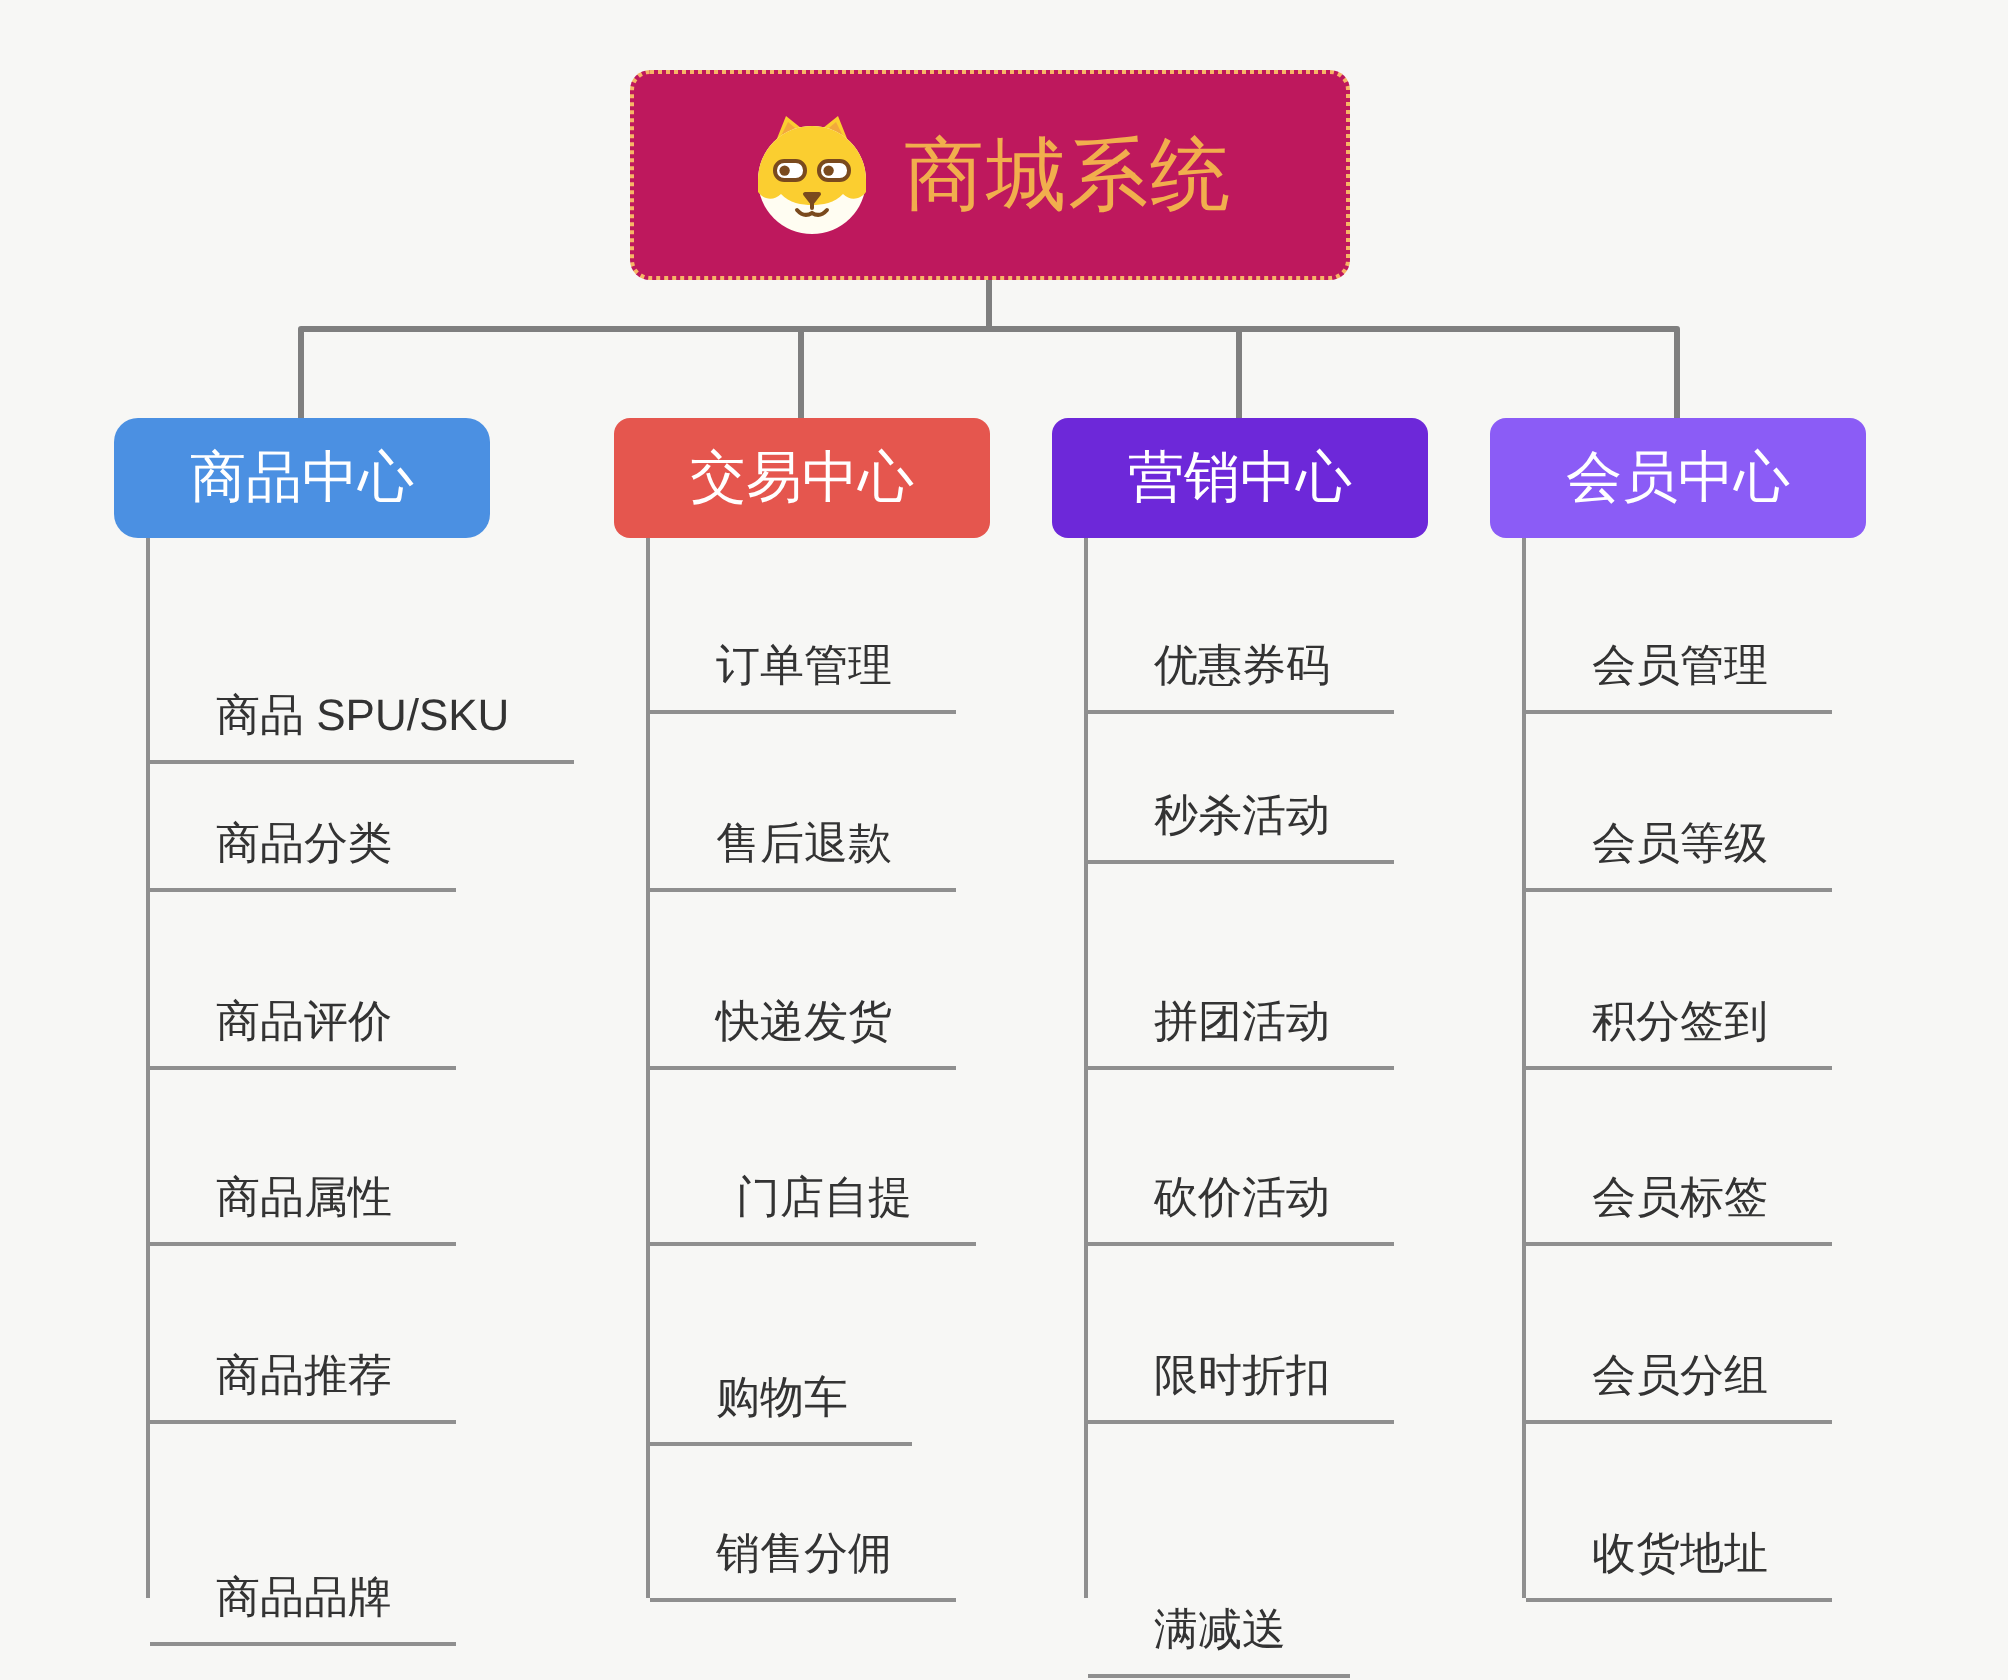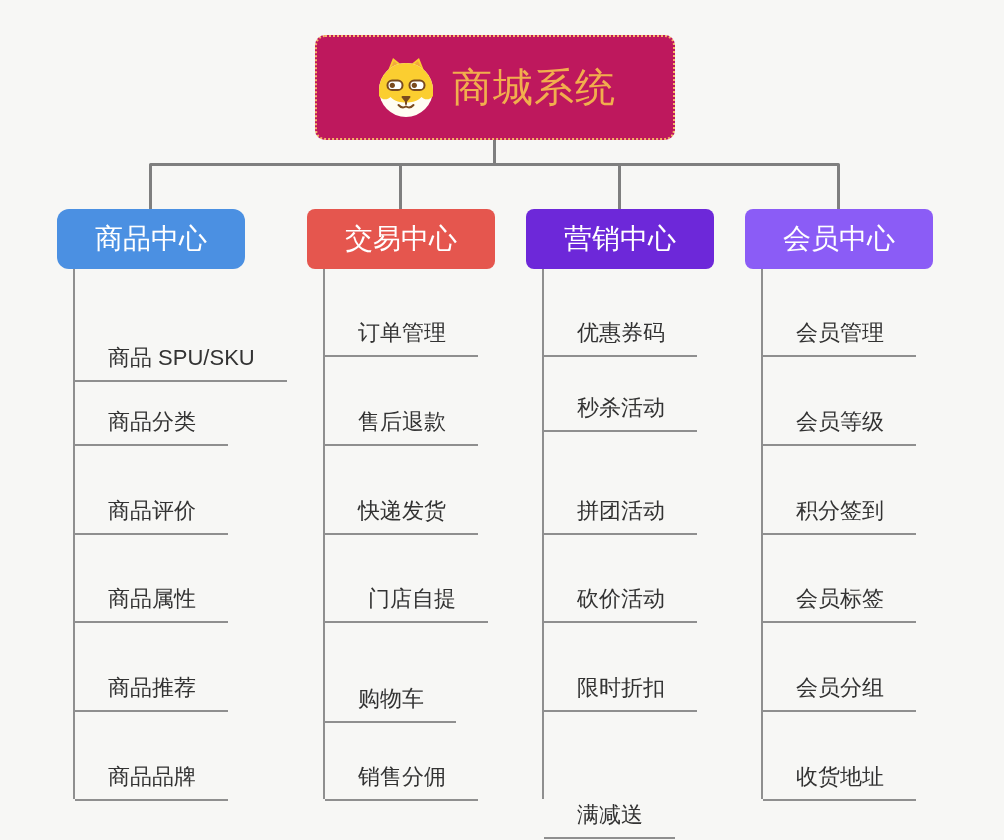--- a/index.html
+++ b/index.html
@@ -74,21 +74,21 @@
   </div>
 
   <div id="branches">
       <div class="branch-node" style="left: 57px; background: rgb(75, 144, 226); border-radius: 12px;">商品中心</div>
       <div class="column" style="left: 73px; height: 530px;">
         <div class="leaf" style="top: 46px; margin-top: 25px;">商品 SPU/SKU</div>
         <div class="leaf" style="top: 135px;">商品分类</div>
         <div class="leaf" style="top: 224px;">商品评价</div>
         <div class="leaf" style="top: 312px;">商品属性</div>
         <div class="leaf" style="top: 401px;">商品推荐</div>
-        <div class="leaf" style="top: 490px;">商品品牌</div>
+        <div class="leaf" style="top: 512px;">商品品牌</div>
       </div>
       <div class="branch-node" style="left: 307px; background: rgb(229, 86, 78);">交易中心</div>
       <div class="column" style="left: 323px; height: 530px;">
         <div class="leaf" style="top: 46px;">订单管理</div>
         <div class="leaf" style="top: 135px;">售后退款</div>
         <div class="leaf" style="top: 224px;">快递发货</div>
         <div class="leaf" style="top: 312px; padding-left: 43px;">门店自提</div>
         <div class="leaf" style="top: 401px; margin-top: 11px;">购物车</div>
         <div class="leaf" style="top: 490px;">销售分佣</div>
       </div>

